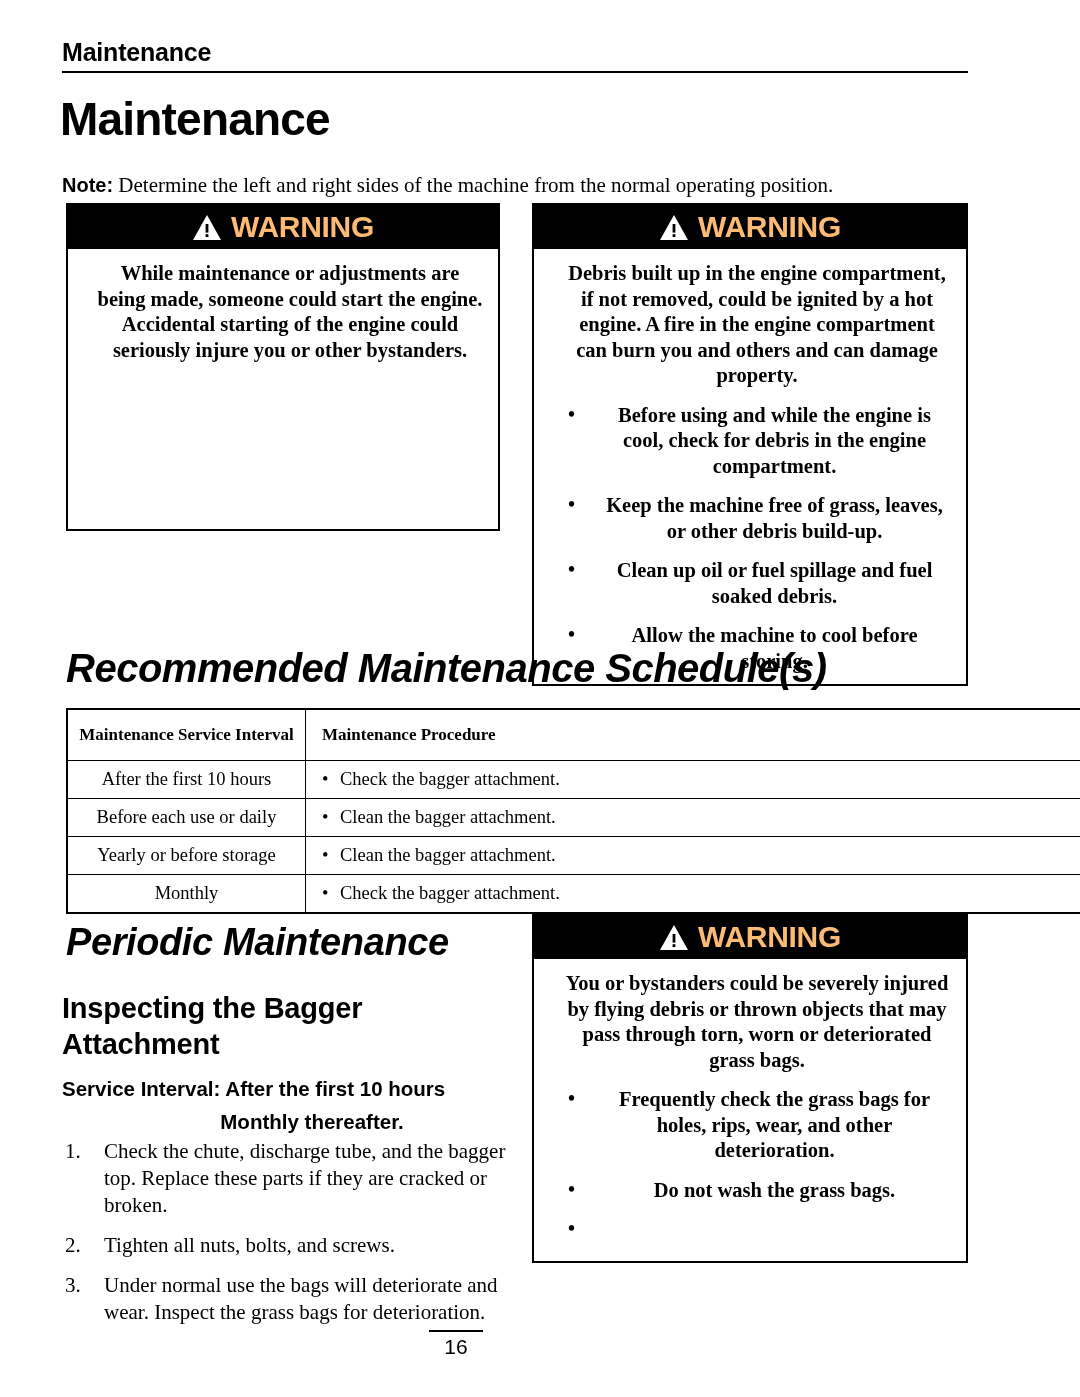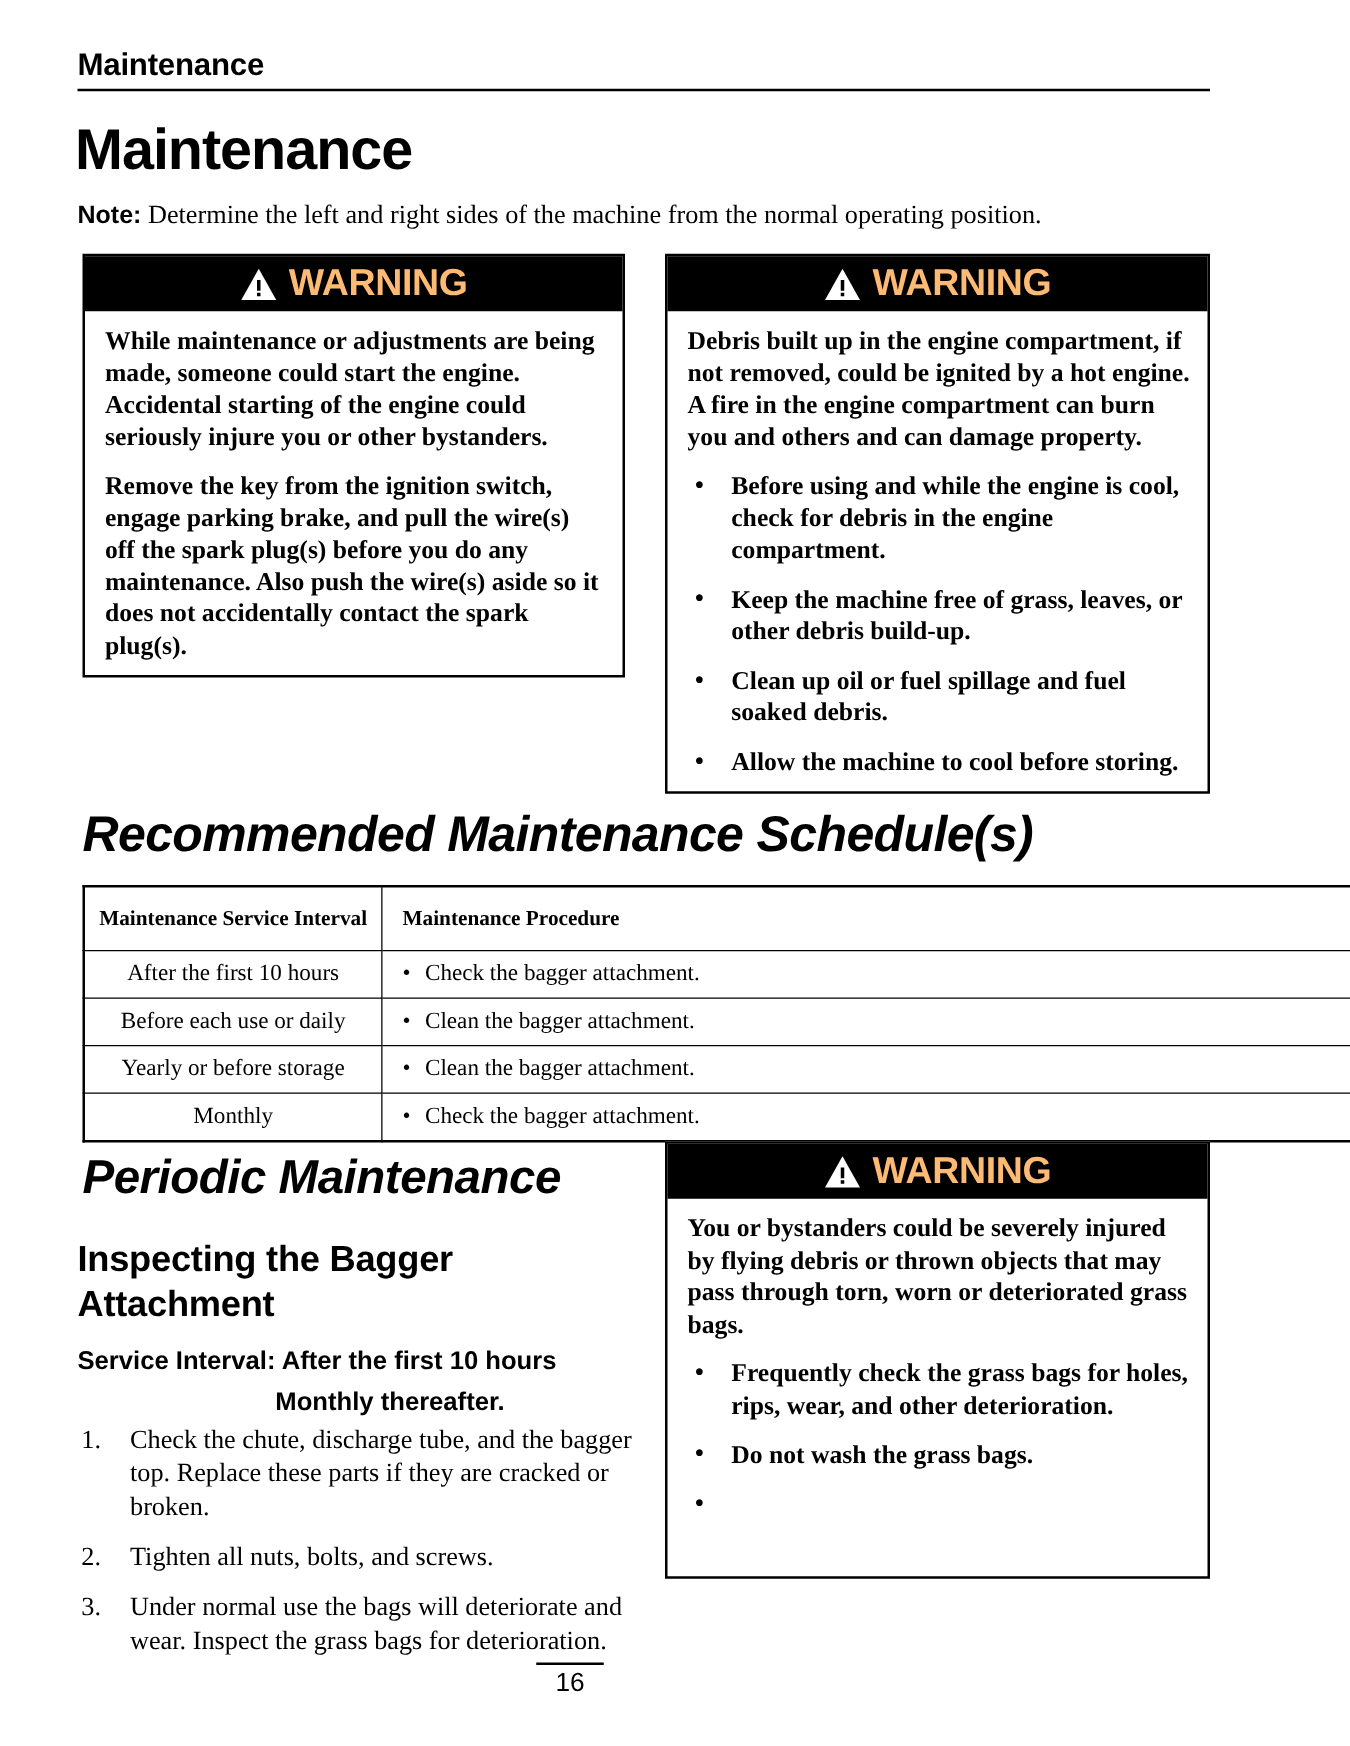--- a/index.html
+++ b/index.html
@@ -45,21 +45,21 @@
     font-weight: bold;
     font-size: 46px;
     line-height: 52px;
     letter-spacing: -0.8px;
   }
 
   
   #note-line {
     position: absolute;
     left: 62px;
-    top: 158px;
+    top: 172px;
     width: 900px;
     font-size: 21px;
     line-height: 26px;
   }
   #note-line .note-label {
     font-family: "Liberation Sans", sans-serif;
     font-weight: bold;
     font-size: 20px;
   }
   #note-line .note-body {
@@ -87,25 +87,26 @@
     display: block;
   }
   .warning-head .wh-label {
     font-family: "Liberation Sans", sans-serif;
     font-weight: bold;
     font-size: 30px;
     letter-spacing: -0.3px;
     line-height: 30px;
   }
   .warning-body {
-    padding: 12px 14px 10px 16px;
+    padding: 12px 14px 10px 28px;
     font-family: "Liberation Serif", serif;
     font-weight: bold;
     font-size: 20.5px;
     line-height: 25.5px;
+    text-align: center;
   }
   .warning-body p {
     margin: 0 0 14px 0;
   }
   .warning-body p:last-child {
     margin-bottom: 0;
   }
   .warn-list {
     margin: 0;
     padding: 0;
@@ -287,21 +288,20 @@
   <div class="warning-head">
     <svg class="warn-tri" width="30" height="27" viewBox="0 0 30 27">
       <polygon points="15,1 29,26 1,26" fill="#ffffff"></polygon>
       <rect x="13.6" y="10" width="2.8" height="8.6" fill="#000000"></rect>
       <rect x="13.6" y="20.2" width="2.8" height="2.8" fill="#000000"></rect>
     </svg>
     <span class="wh-label">WARNING</span>
   </div>
   <div class="warning-body">
     <p>While maintenance or adjustments are being made, someone could start the engine. Accidental starting of the engine could seriously injure you or other bystanders.</p>
-    <p>Remove the key from the ignition switch, engage parking brake, and pull the wire(s) off the spark plug(s) before you do any maintenance.  Also push the wire(s) aside so it does not accidentally contact the spark plug(s).</p>
   </div>
 </div>
 
 <div id="warning-box-right" class="warning-box">
   <div class="warning-head">
     <svg class="warn-tri" width="30" height="27" viewBox="0 0 30 27">
       <polygon points="15,1 29,26 1,26" fill="#ffffff"></polygon>
       <rect x="13.6" y="10" width="2.8" height="8.6" fill="#000000"></rect>
       <rect x="13.6" y="20.2" width="2.8" height="2.8" fill="#000000"></rect>
     </svg>

